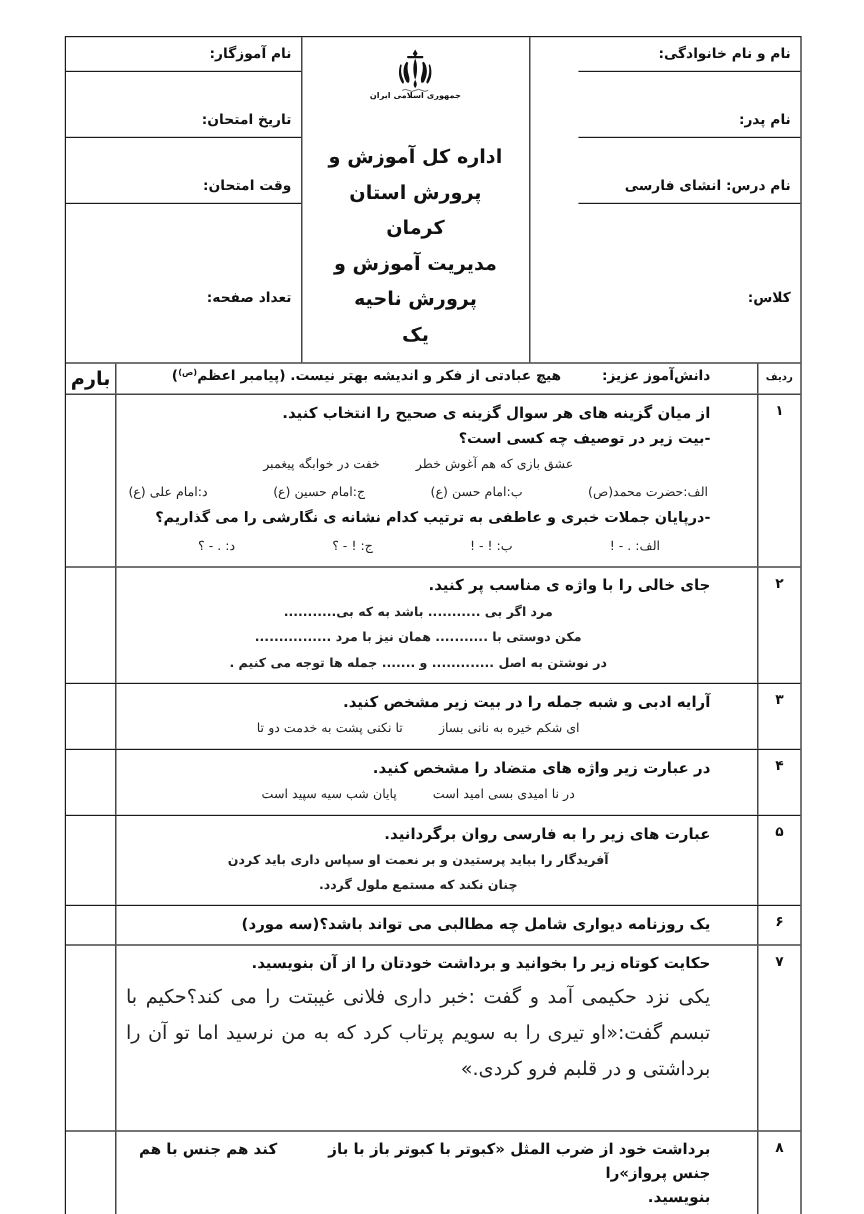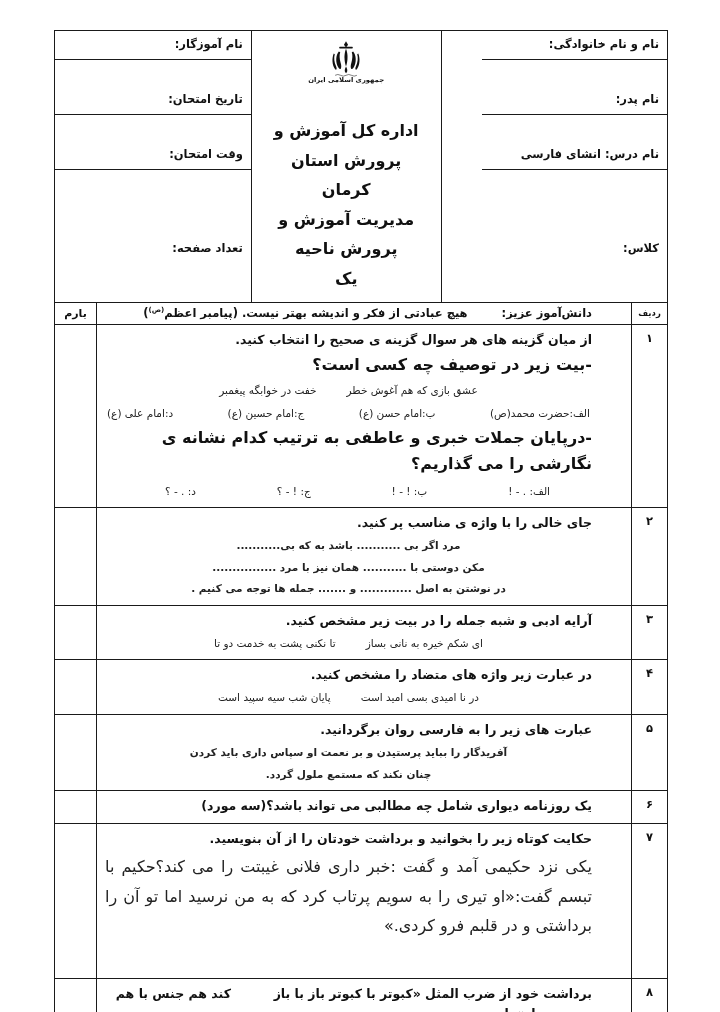--- a/index.html
+++ b/index.html
@@ -109,21 +109,21 @@
     flex:1 1 auto;
     box-sizing:border-box;
     border-left:1px solid #1a1a1a;
     padding:3px 10px 4px 6px;
   }
   .c-barem{
     width:41px;
     min-width:41px;
     box-sizing:border-box;
     text-align:center;
-    font-size:11px;
+    font-size:16px;
     font-weight:bold;
     color:#111;
     display:flex;align-items:center;justify-content:center;
     padding:3px 0;
   }
   .banner-txt{
     font-size:11.5px;
     font-weight:bold;
     color:#111;
     display:flex;
@@ -151,21 +151,21 @@
     padding:5px 10px 7px 8px;
   }
   .q-title{
     font-size:12.5px;
     font-weight:bold;
     color:#111;
     line-height:1.6;
     text-align:right;
   }
   .q-sub{
-    font-size:16px;
+    font-size:12px;
     font-weight:bold;
     color:#111;
     line-height:1.65;
     text-align:right;
     margin-top:2px;
   }
   .q-line{
     font-size:10.5px;
     font-weight:bold;
     color:#222;

